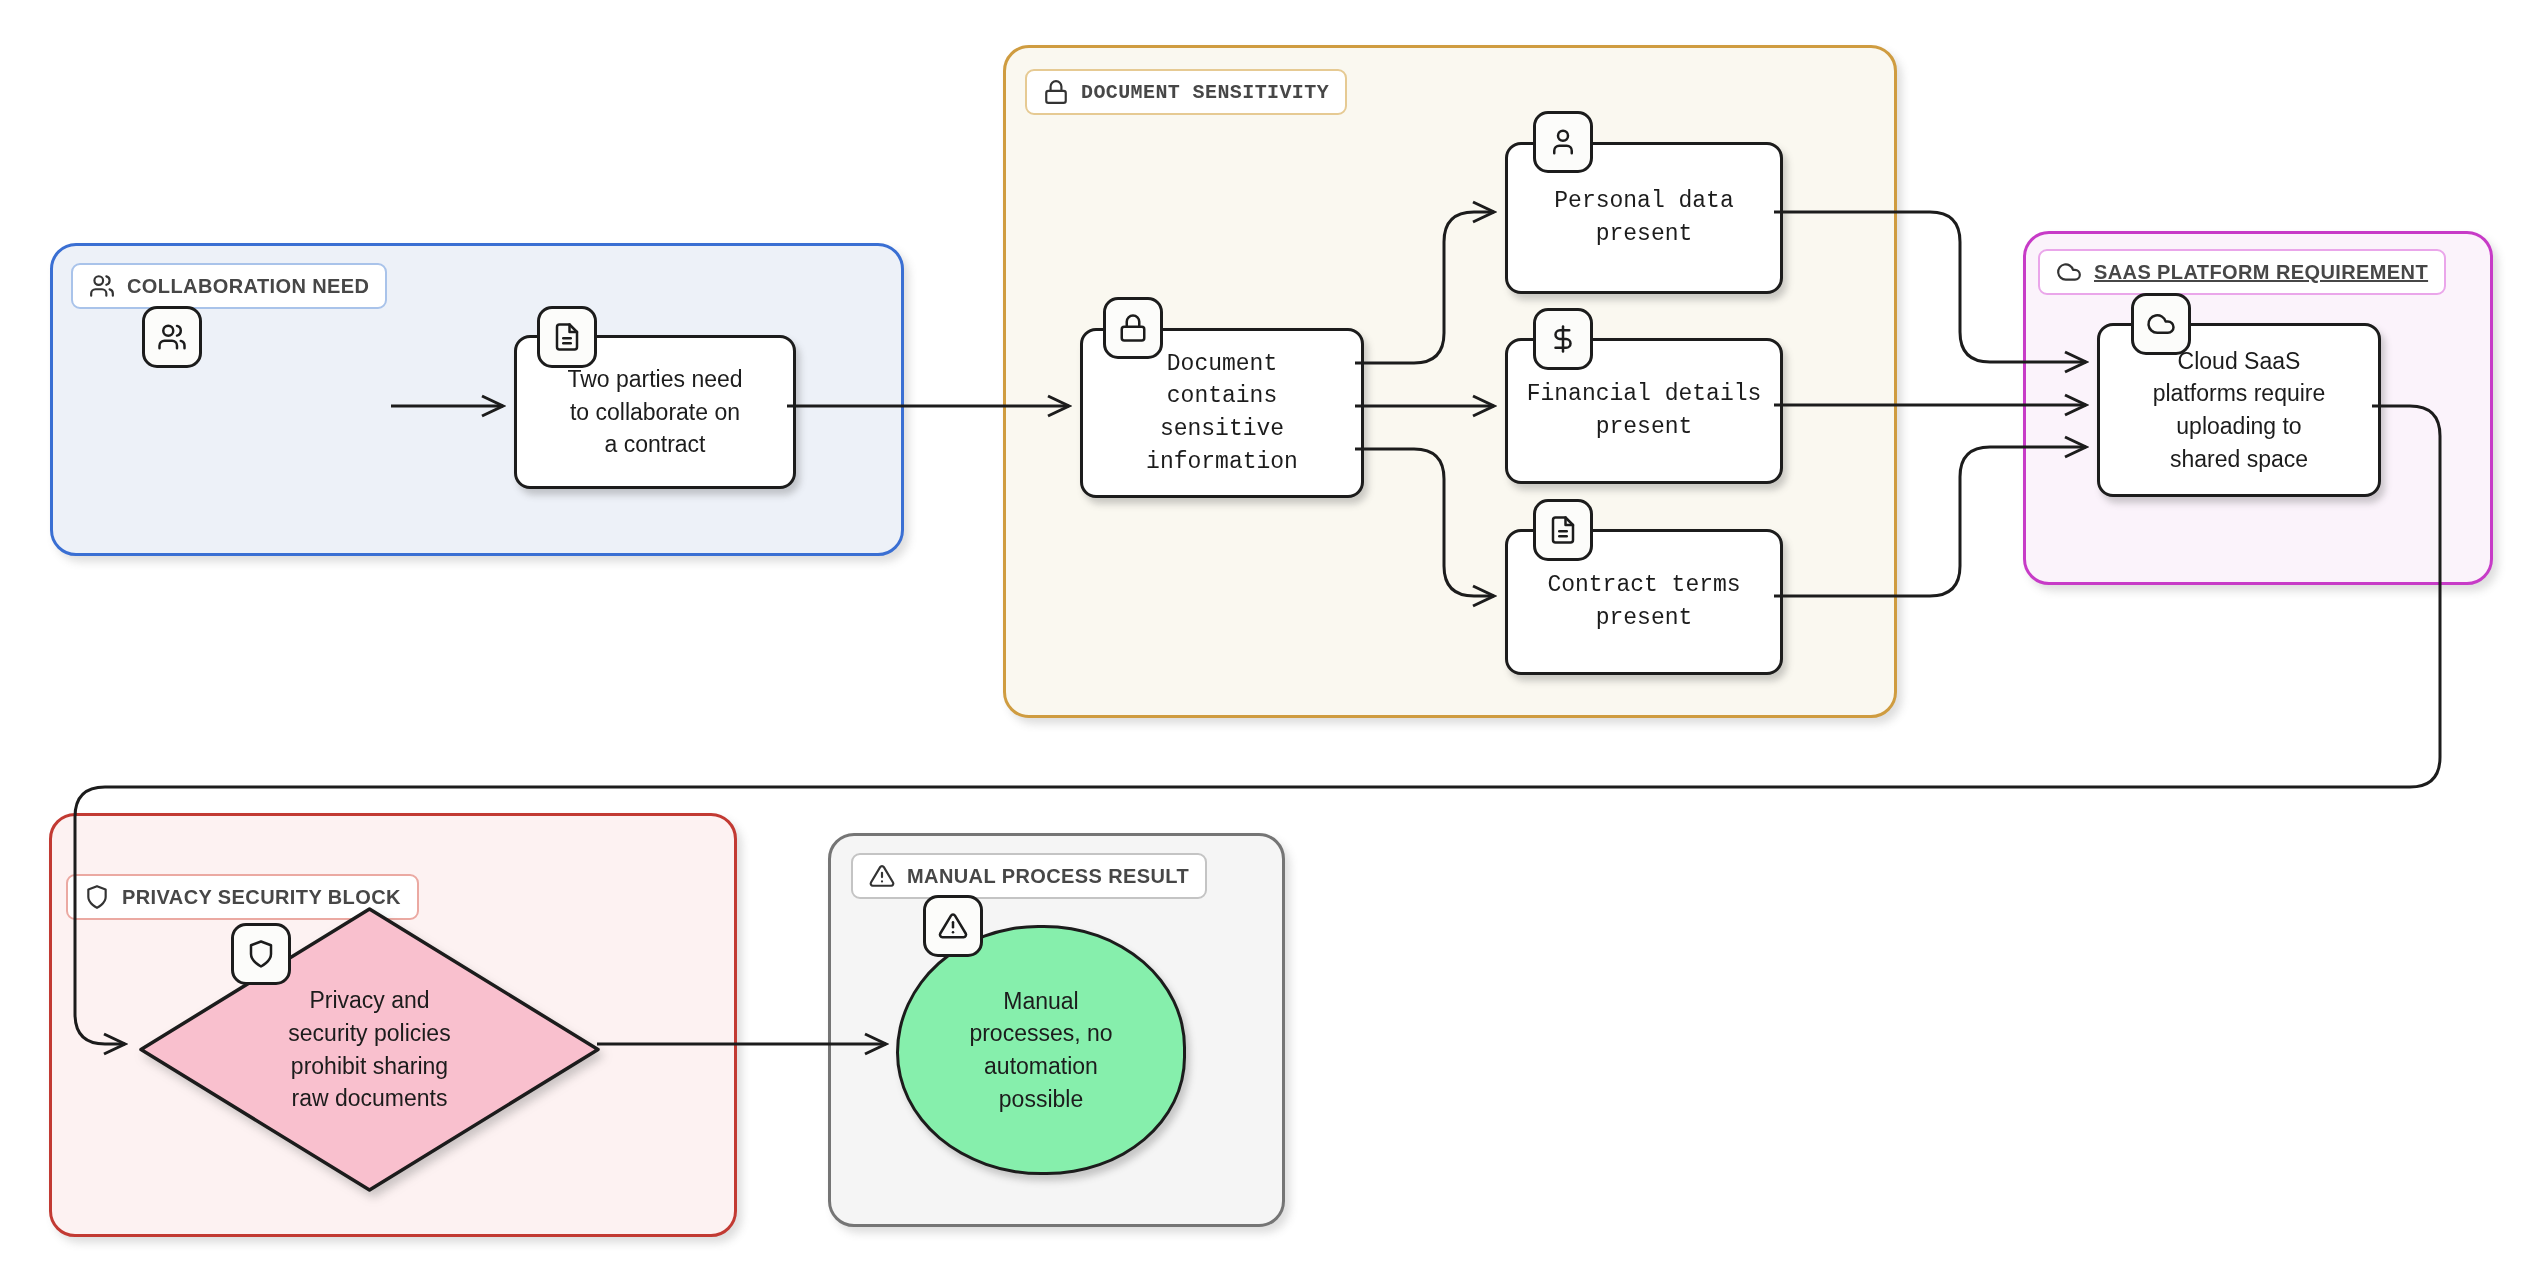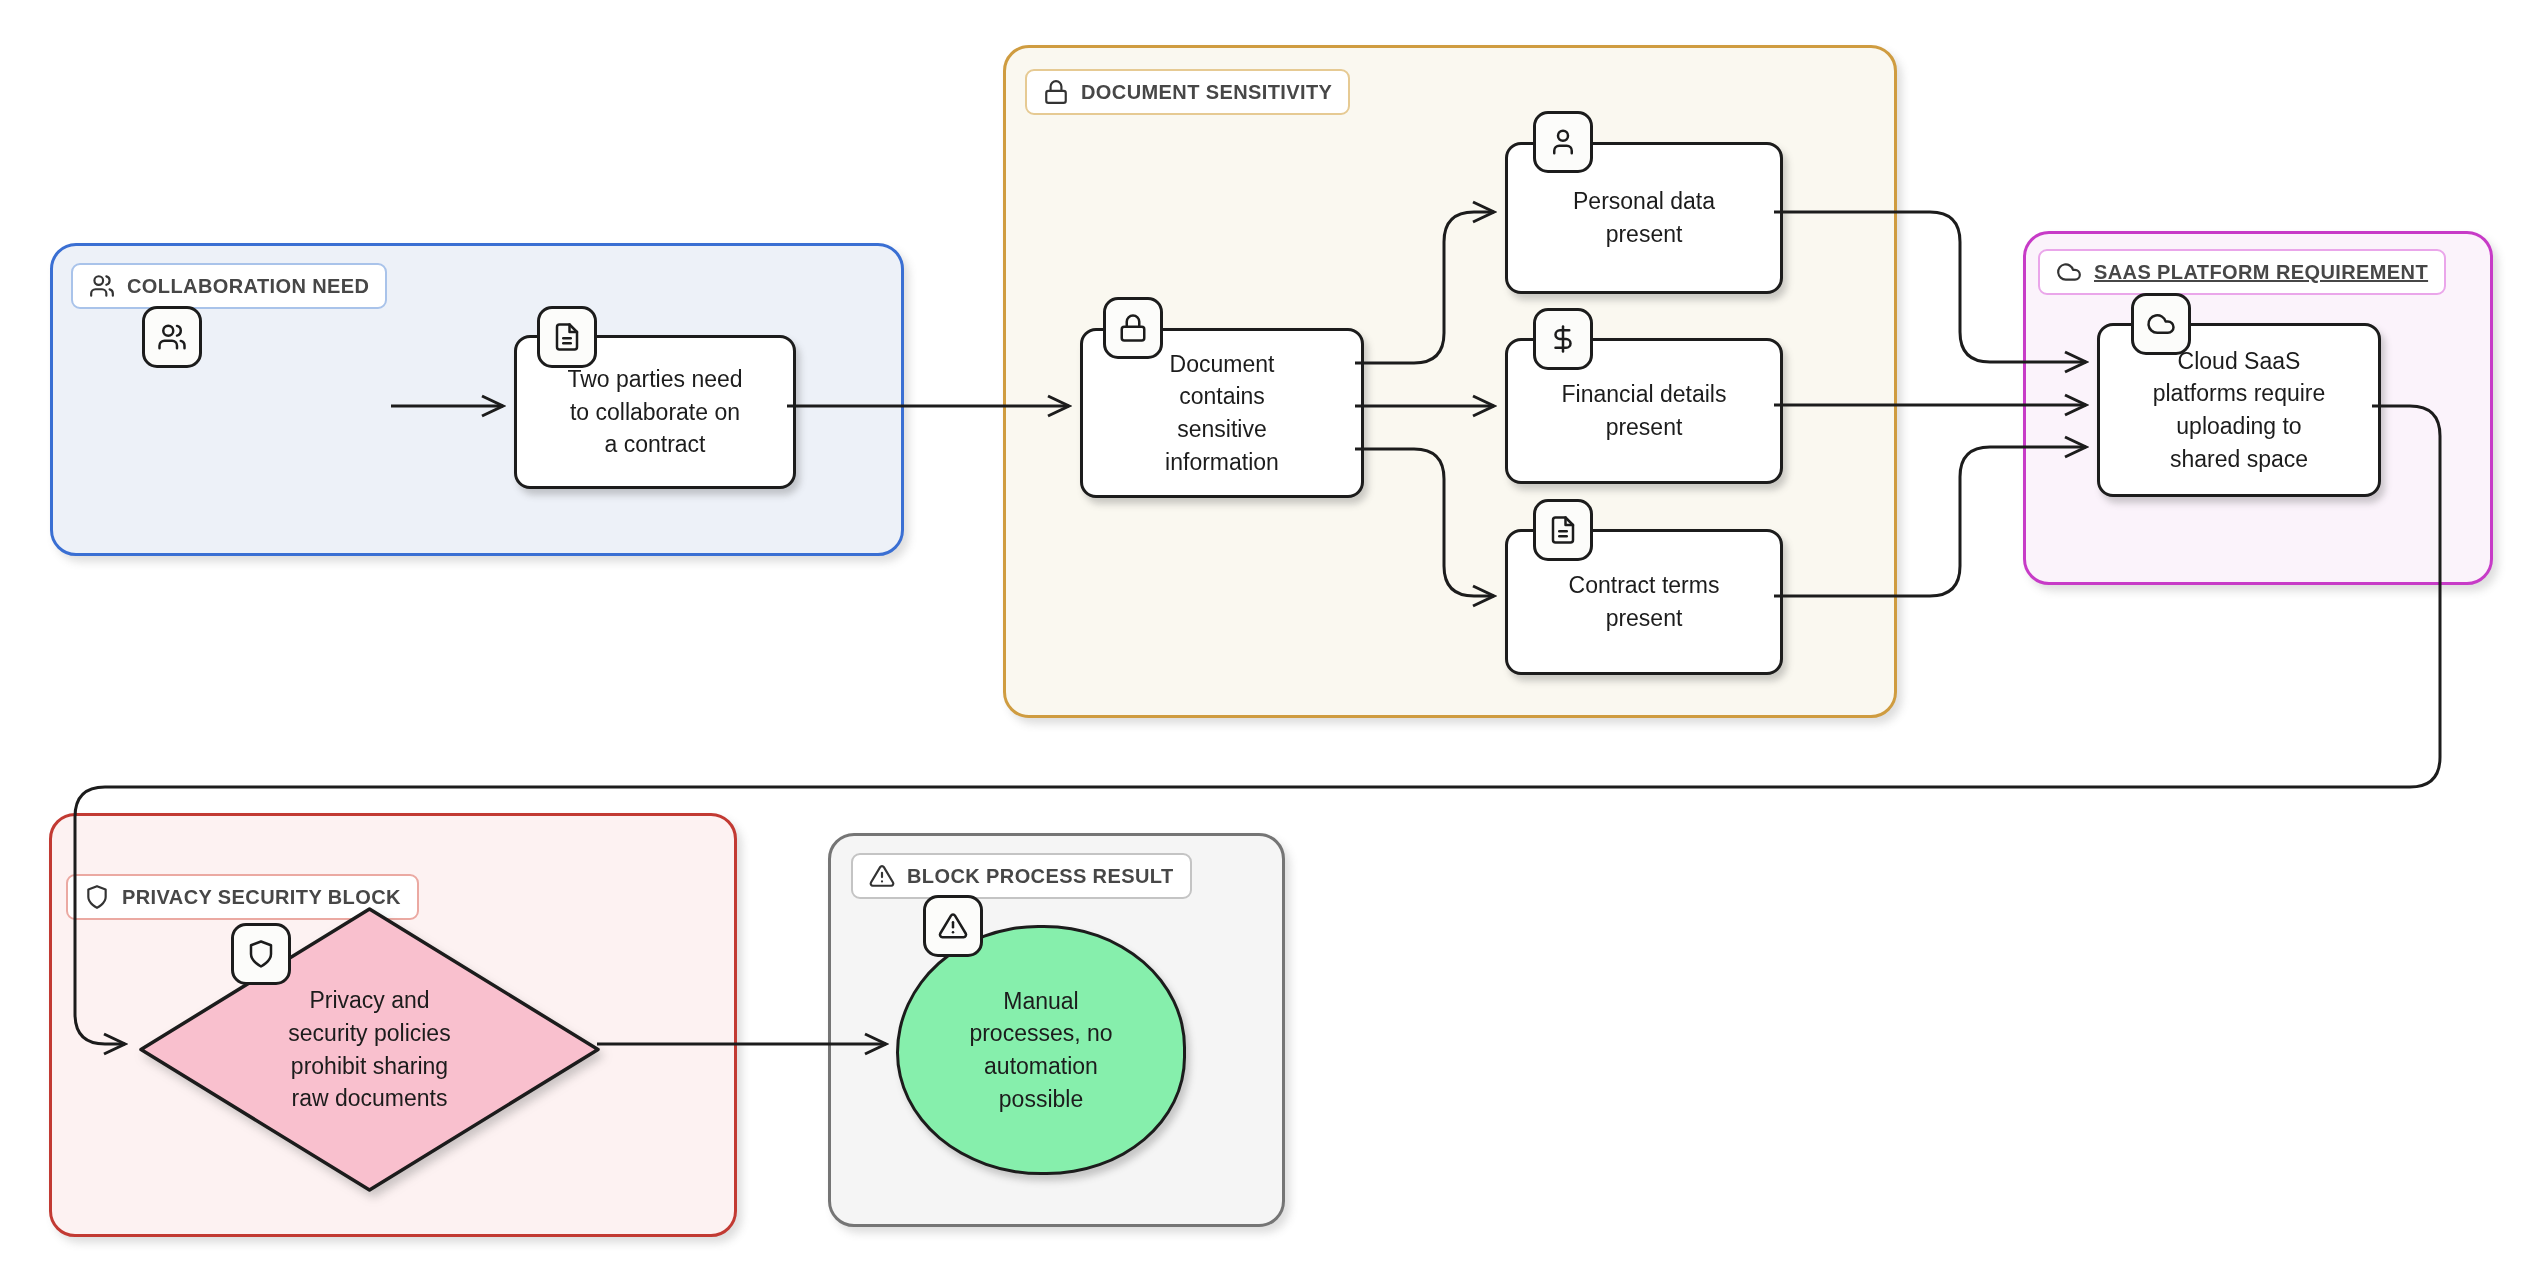--- a/index.html
+++ b/index.html
@@ -7,21 +7,21 @@
   .canvas{position:relative;width:2536px;height:1278px;background:#ffffff;overflow:hidden;}
 
   
   .edges{position:absolute;left:0;top:0;width:2536px;height:1278px;z-index:2;pointer-events:none;}
   .edges path.conn{stroke:#1c1c1c;stroke-width:3;fill:none;}
 
   
   .group{position:absolute;border:3px solid;border-radius:26px;z-index:1;
          box-shadow:5px 6px 9px rgba(90,90,90,.20);}
   .g-collab{border-color:#3a6fd3;background:#edf1f8;}
-  .g-sens  {border-color:#cf9c40;background:#faf8f0;}
+  .g-sens  {border-color:#cf9c40;background:#faf8f0;font-family:Liberation Mono, monospace;}
   .g-saas  {border-color:#c73bc7;background:#fbf3fb;}
   .g-priv  {border-color:#c23a33;background:#fdf2f2;}
   .g-man   {border-color:#757575;background:#f5f5f5;}
 
   .group-label{position:absolute;display:inline-flex;align-items:center;gap:12px;
                height:42px;padding:0 16px;background:#ffffff;border:2px solid;border-radius:9px;
                color:#474747;font-size:20px;font-weight:bold;letter-spacing:.4px;white-space:nowrap;z-index:3;}
   .g-collab .group-label{border-color:#a9c3ea;}
   .g-sens   .group-label{border-color:#e6ca93;}
   .g-saas   .group-label{border-color:#eaa6ea;}
@@ -223,21 +223,21 @@
 
   <section class="group g-man" style="left:828px;top:833px;width:451px;height:388px;">
     <div class="group-label" style="left:20px;top:17px;">
       <span class="gl-icon">
         <svg viewBox="0 0 24 24" fill="none" stroke="currentColor" stroke-width="2" stroke-linecap="round" stroke-linejoin="round">
             <path d="M10.29 3.86 1.82 18a2 2 0 0 0 1.71 3h16.94a2 2 0 0 0 1.71-3L13.71 3.86a2 2 0 0 0-3.42 0z"></path>
             <line x1="12" y1="9" x2="12" y2="13"></line>
             <line x1="12" y1="17" x2="12.01" y2="17"></line>
           </svg>
       </span>
-      <span>BLOCK PROCESS RESULT</span>
+      <span>MANUAL PROCESS RESULT</span>
     </div>
 
     <div class="node circle" style="left:65px;top:89px;width:284px;height:244px;">
       <div class="node-text">Manual
 processes, no
 automation
 possible</div>
     </div>
     <div class="badge" style="left:92px;top:59px;">
       <svg viewBox="0 0 24 24" fill="none" stroke="currentColor" stroke-width="2" stroke-linecap="round" stroke-linejoin="round">

